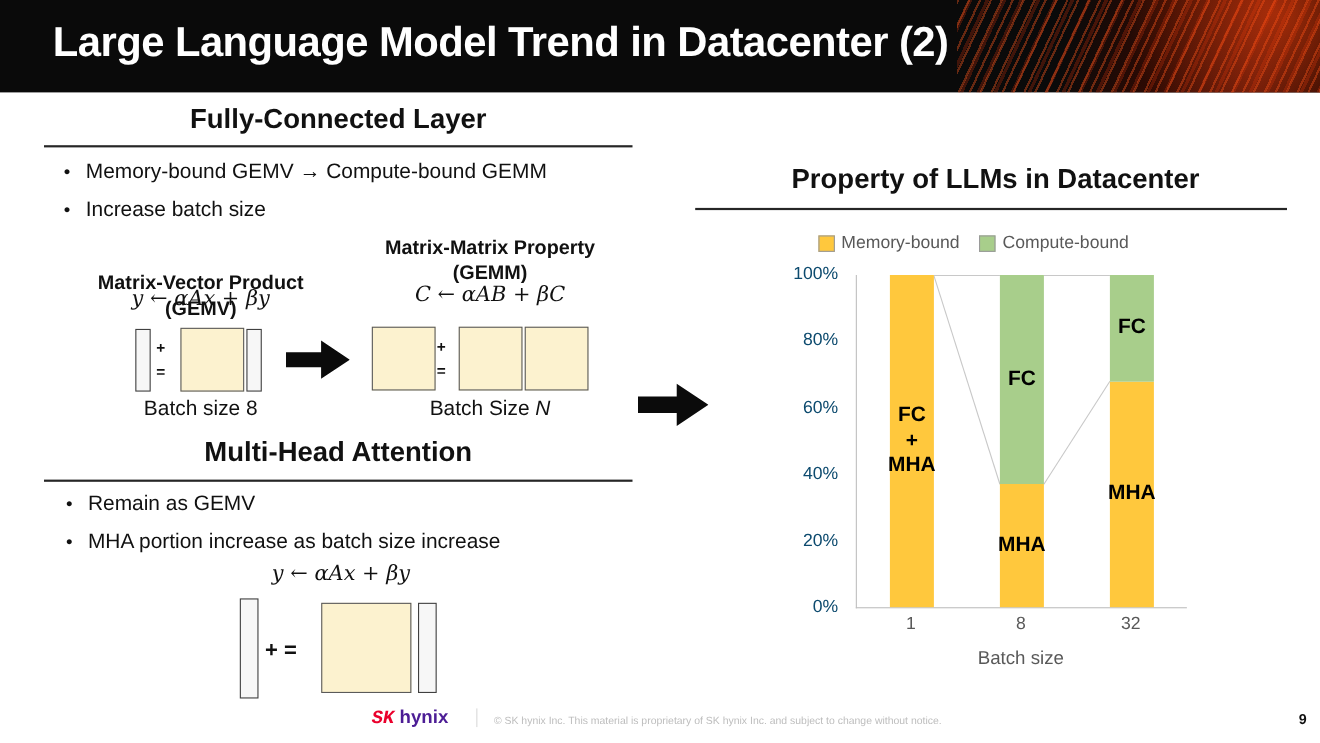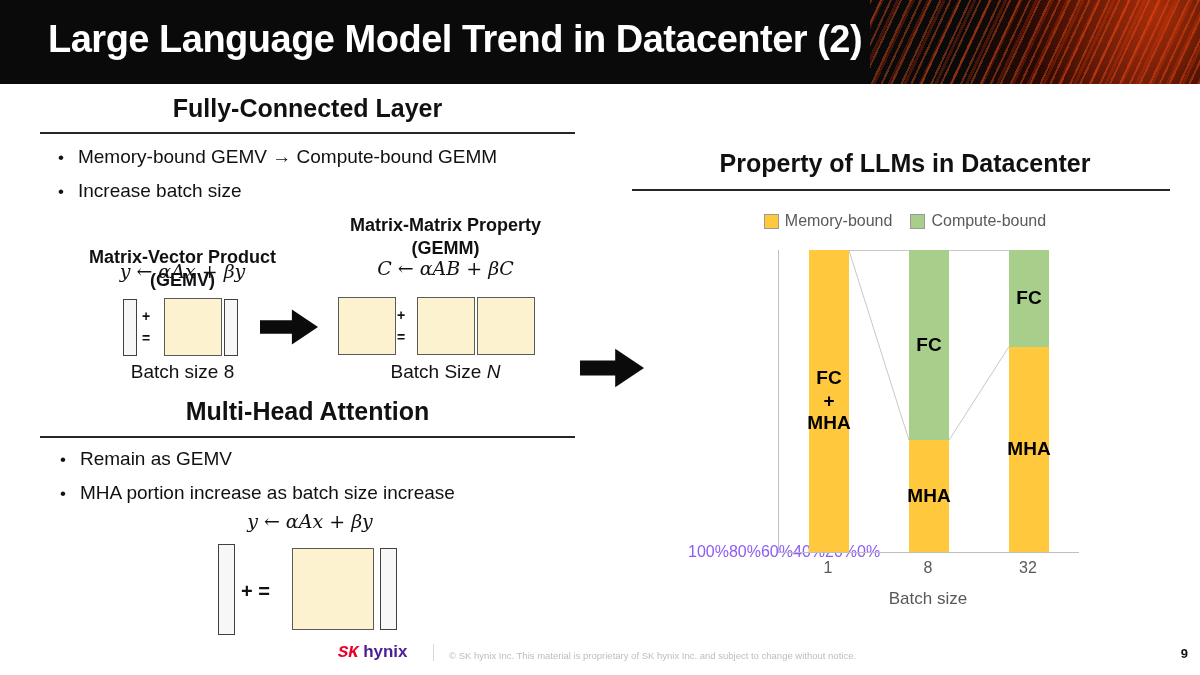--- a/index.html
+++ b/index.html
@@ -60,24 +60,24 @@
   .mha-bullets{left:60px;top:448px;}
   .mha-formula{left:150px;top:510px;width:320px;}
   .v3{left:218px;top:544px;width:15px;height:89px;}
   .op3{left:241px;top:576px;font-size:20px;white-space:nowrap;}
   .m5{left:292px;top:548px;width:80px;height:80px;}
   .v4{left:380px;top:548px;width:15px;height:80px;}
   .arrow2{left:580px;top:347px;}
   
   .chart-heading{left:640px;top:149px;width:530px;}
   .chart-rule{left:632px;top:189px;width:538px;}
-  .legend{left:640px;top:212px;width:530px;display:flex;justify-content:center;gap:18px;align-items:center;color:#595959;font-size:16px;position:absolute;}
+  .legend{left:620px;top:212px;width:530px;display:flex;justify-content:center;gap:18px;align-items:center;color:#595959;font-size:16px;position:absolute;}
   .legend-item{display:flex;align-items:center;gap:6px;}
   .legend-swatch{width:13px;height:13px;border:1px solid #9a9a9a;}
-  .yticks{left:688px;top:240px;width:74px;height:322px;display:flex;flex-direction:row;justify-content:space-between;align-items:flex-end;color:#8b5cf6;font-size:16px;position:absolute;}
+  .yticks{left:688px;top:240px;width:74px;height:322px;display:flex;flex-direction:column;justify-content:space-between;align-items:flex-end;color:#0c4a6e;font-size:16px;position:absolute;}
   .ytick{height:20px;line-height:20px;}
   .chart-plot{left:778px;top:250px;width:300px;height:302px;border-left:1px solid #BFBFBF;border-bottom:1px solid #BFBFBF;position:absolute;}
   .bar-seg{position:absolute;display:flex;align-items:center;justify-content:center;}
   .bar-label{font-size:19px;font-weight:700;color:#000;text-align:center;white-space:pre-line;line-height:1.2;}
   .xlabels{left:778px;top:559px;width:300px;display:flex;color:#595959;font-size:16px;position:absolute;}
   .xlabel{flex:1;text-align:center;}
   .axis-title{left:778px;top:589px;width:300px;text-align:center;color:#595959;font-size:17px;position:absolute;}
   
   .logo{left:338px;top:642px;font-size:17px;font-weight:800;position:absolute;white-space:nowrap;}
   .logo-sk{color:#EA002C;font-style:italic;font-family:Liberation Mono, monospace;}

